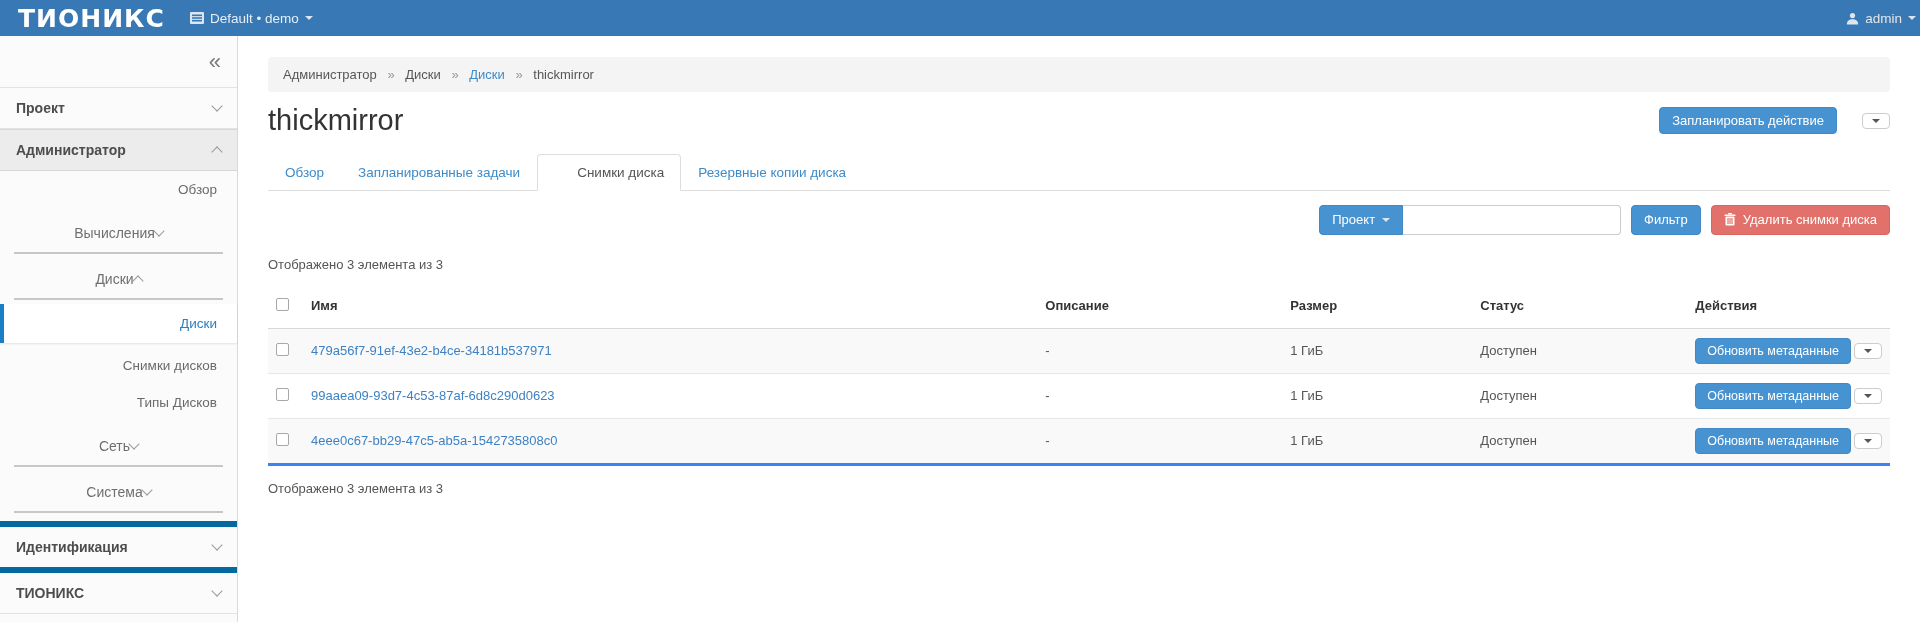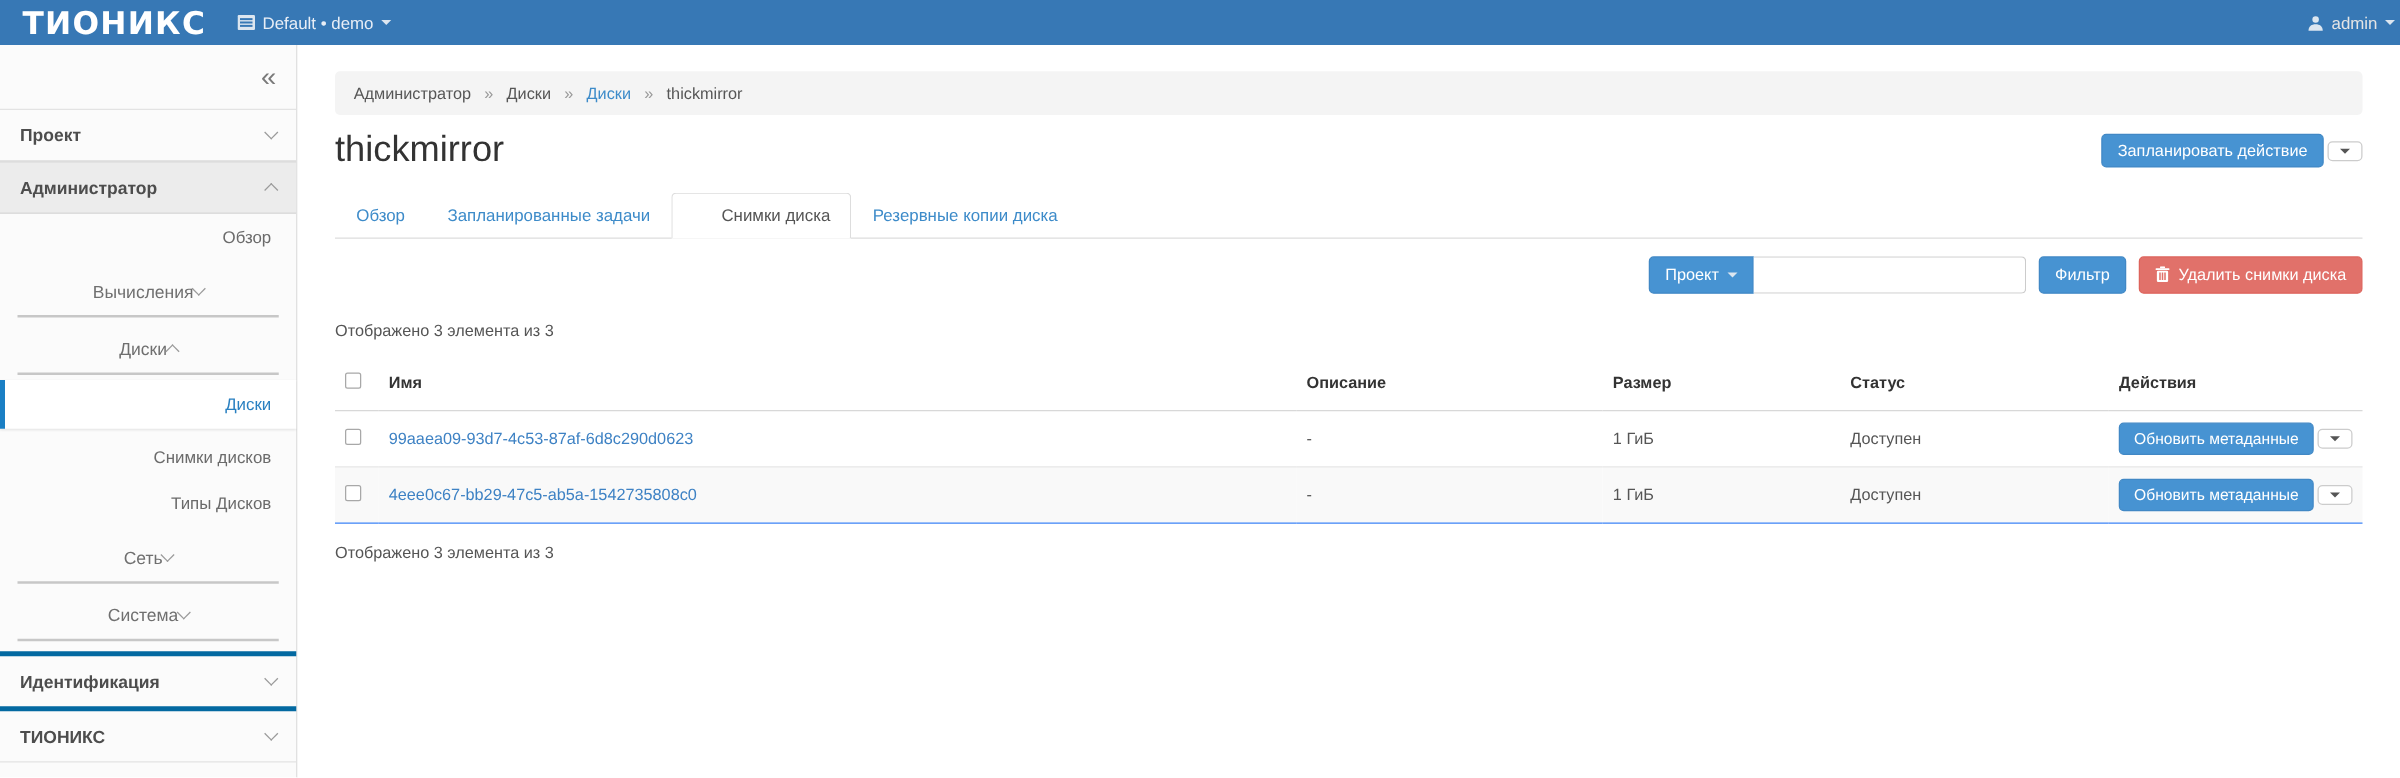--- a/index.html
+++ b/index.html
@@ -22,21 +22,21 @@
 
   
   .page-body { display:flex; height:586px; }
 
   
   .sidebar { width:238px; background:#fbfbfb; border-right:1px solid #d9d9d9; flex:none; }
   .side-collapse { height:52px; display:flex; align-items:center; justify-content:flex-end; padding-right:16px; border-bottom:1px solid #e3e3e3; }
   .collapse-glyph { font-size:22px; color:#7a7a7a; cursor:pointer; line-height:1; }
   .top-item { display:flex; align-items:center; justify-content:space-between; padding:12px 16px; font-size:14px; font-weight:700; color:#4d4d4d; border-bottom:1px solid #e3e3e3; cursor:pointer; }
   .top-item.active-section { background:#ececec; border-top:1px solid #d8d8d8; border-bottom:1px solid #d8d8d8; }
-  .top-item.bottom { border-top:4px solid #0369a1; border-bottom:none; }
+  .top-item.bottom { border-top:6px solid #0369a1; border-bottom:none; }
   .side-sublink { display:block; text-align:right; padding:11px 20px; font-size:13.5px; color:#6b6b6b; cursor:pointer; }
   .panel-header { margin:6px 14px 0 14px; padding:11px 3px; display:flex; align-items:center; justify-content:center; font-size:14px; color:#6f6f6f; border-bottom:2px solid #c7c7c7; cursor:pointer; }
   .side-sublink.active-link {
     background:#fff; color:#2a80c1; border-left:4px solid #1a7fc4; margin:4px 0;
     padding:12px 20px; box-shadow:0 1px 2px rgba(0,0,0,0.10); cursor:default;
   }
   .chev { width:8px; height:8px; border-right:1.5px solid #9a9a9a; border-bottom:1.5px solid #9a9a9a; display:inline-block; flex:none; }
   .chev.down { transform:rotate(45deg); margin-top:-4px; }
   .chev.up { transform:rotate(-135deg); margin-top:4px; }
   .side-bottom-divider { border-top:1px solid #e3e3e3; }
@@ -68,21 +68,21 @@
   .search-input { width:218px; height:30px; border:1px solid #ccc; border-left:none; border-radius:0 4px 4px 0; padding:4px 10px; font-size:13px; color:#555; outline:none; font-family:inherit; }
   .toolbar .gap { width:10px; flex:none; }
   .toolbar .btn { height:30px; }
 
   
   .count-text { margin-top:22px; font-size:13px; color:#555; }
   table.data-table { width:100%; border-collapse:collapse; margin-top:12px; font-size:13px; }
   .data-table th { text-align:left; font-weight:700; color:#333; padding:14px 8px; }
   .data-table thead tr { border-bottom:1px solid #d8d8d8; }
   .data-table tbody tr { border-top:1px solid #e7e7e7; }
-  .data-table tbody tr:last-child { border-bottom:1px solid #3b82f6; }
+  .data-table tbody tr:last-child { border-bottom:3px solid #3b82f6; }
   .data-table tbody tr.striped { background:#f9f9f9; }
   .data-table td { padding:9px 8px; color:#555; vertical-align:middle; }
   .col-check { width:35px; }
   .col-desc { width:245px; }
   .col-size { width:190px; }
   .col-status { width:215px; }
   .col-actions { width:182px; }
   .name-link { color:#3e82c4; cursor:pointer; text-decoration:none; }
   .cb { width:13px; height:13px; border:1px solid #a8a8a8; border-radius:2px; background:#fff; display:inline-block; cursor:pointer; }
   .action-cell { display:flex; justify-content:flex-end; align-items:center; }
@@ -181,21 +181,21 @@
       <span class="bc-sep">»</span>
       <span>Диски</span>
       <span class="bc-sep">»</span>
       <span class="bc-link">Диски</span>
       <span class="bc-sep">»</span>
       <span>thickmirror</span>
     </div>
 
     <div class="title-row">
       <h1 class="page-title">thickmirror</h1>
-      <div style="display:flex; align-items:center;">
+      <div style="display:flex; align-items:center;gap:22px;">
         <button class="btn btn-primary">Запланировать действие</button>
         <span class="btn-caret-white">
           <span class="caret-dark"></span>
         </span>
       </div>
     </div>
 
     <div class="tabs">
       <div class="tab">Обзор</div>
       <div class="tab">Запланированные задачи</div>
@@ -234,20 +234,35 @@
         <tr>
           <th class="col-check"><span class="cb"></span></th>
           <th>Имя</th>
           <th class="col-desc">Описание</th>
           <th class="col-size">Размер</th>
           <th class="col-status">Статус</th>
           <th class="col-actions">Действия</th>
         </tr>
       </thead>
       <tbody>
+        <tr class="striped">
+          <td><span class="cb"></span></td>
+          <td><a class="name-link">479a56f7-91ef-43e2-b4ce-34181b537971</a></td>
+          <td>-</td>
+          <td>1 ГиБ</td>
+          <td>Доступен</td>
+          <td>
+            <div class="action-cell">
+              <button class="btn btn-primary btn-action">Обновить метаданные</button>
+              <span class="btn-caret-white">
+                  <span class="caret-dark"></span>
+                </span>
+            </div>
+          </td>
+        </tr>
         <tr>
           <td><span class="cb"></span></td>
           <td><a class="name-link">99aaea09-93d7-4c53-87af-6d8c290d0623</a></td>
           <td>-</td>
           <td>1 ГиБ</td>
           <td>Доступен</td>
           <td>
             <div class="action-cell">
               <button class="btn btn-primary btn-action">Обновить метаданные</button>
               <span class="btn-caret-white">

